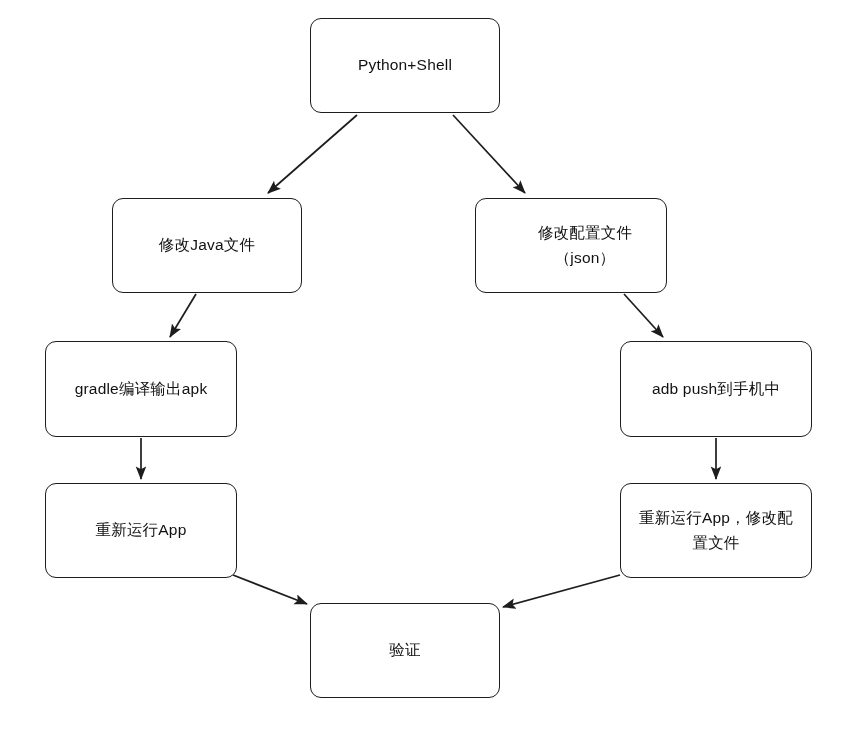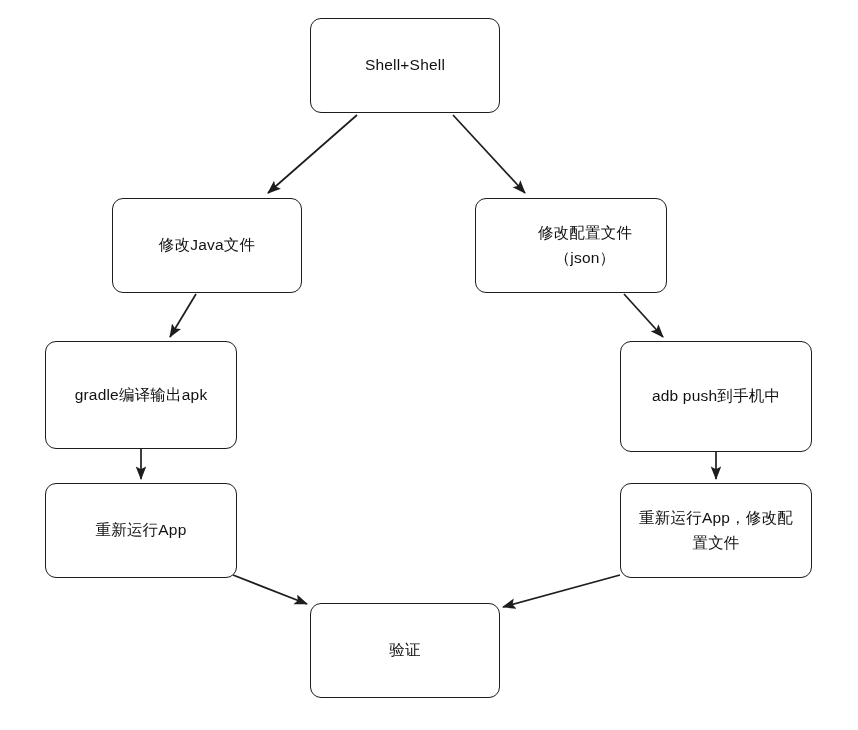--- a/index.html
+++ b/index.html
@@ -63,36 +63,36 @@
         <line x1="196" y1="294" x2="170" y2="337" marker-end="url(#arrowhead)"></line>
         <line x1="624" y1="294" x2="663" y2="337" marker-end="url(#arrowhead)"></line>
         <line x1="141" y1="438" x2="141" y2="479" marker-end="url(#arrowhead)"></line>
         <line x1="716" y1="438" x2="716" y2="479" marker-end="url(#arrowhead)"></line>
         <line x1="233" y1="575" x2="307" y2="604" marker-end="url(#arrowhead)"></line>
         <line x1="620" y1="575" x2="503" y2="607" marker-end="url(#arrowhead)"></line>
       </g>
   </svg>
 
   <div class="node" style="left: 310px; top: 18px; width: 190px; height: 95px;">
-    <span class="node-label">Shell+Shell</span>
+    <span class="node-label">Python+Shell</span>
   </div>
 
   <div class="node" style="left: 112px; top: 198px; width: 190px; height: 95px;">
     <span class="node-label">修改Java文件</span>
   </div>
 
   <div class="node" style="left: 475px; top: 198px; width: 192px; height: 95px; padding-left: 40px;">
     <span class="node-label">修改配置文件（json）</span>
   </div>
 
-  <div class="node" style="left: 45px; top: 341px; width: 192px; height: 108px; border-radius: 11px;">
+  <div class="node" style="left: 45px; top: 341px; width: 192px; height: 96px; border-radius: 11px;">
     <span class="node-label">gradle编译输出apk</span>
   </div>
 
-  <div class="node" style="left: 620px; top: 341px; width: 192px; height: 111px;">
+  <div class="node" style="left: 620px; top: 341px; width: 192px; height: 96px;">
     <span class="node-label">adb push到手机中</span>
   </div>
 
   <div class="node" style="left: 45px; top: 483px; width: 192px; height: 95px;">
     <span class="node-label">重新运行App</span>
   </div>
 
   <div class="node" style="left: 620px; top: 483px; width: 192px; height: 95px;">
     <span class="node-label">重新运行App，修改配置文件</span>
   </div>

